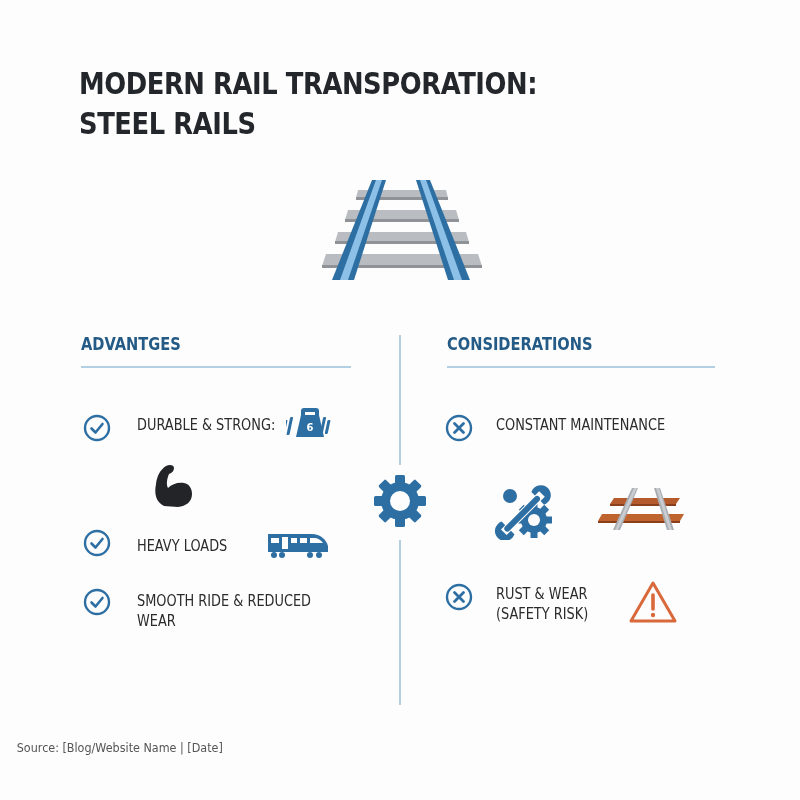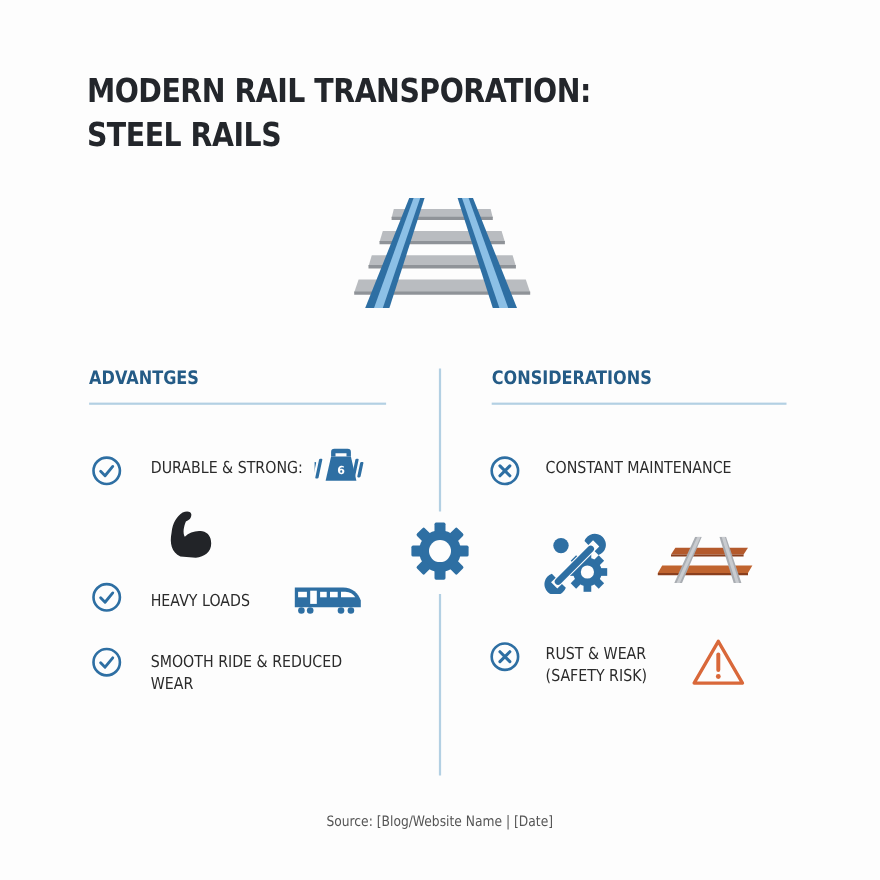--- a/index.html
+++ b/index.html
@@ -32,21 +32,21 @@
     .item-label {
       position: absolute;
       font-family: "DejaVu Sans", "Liberation Sans", sans-serif;
       font-size: 15px; line-height: 20px; color: #2b2b2b;
       transform: scaleX(0.86); transform-origin: left top; white-space: nowrap;
     }
 
     .illus { position: absolute; }
 
     .source {
-      position: absolute; left: 0; width: 800px; top: 740px; text-align: center;
+      position: absolute; left: 0; width: 800px; top: 740px; 
       font-family: "DejaVu Sans", "Liberation Sans", sans-serif;
       font-size: 13px; color: #555;
     }
     .source span { display: inline-block; transform: scaleX(0.86); }
   </style>
 </head>
 <body>
 
 <h1 class="title">
   <span>MODERN RAIL TRANSPORATION:</span>

